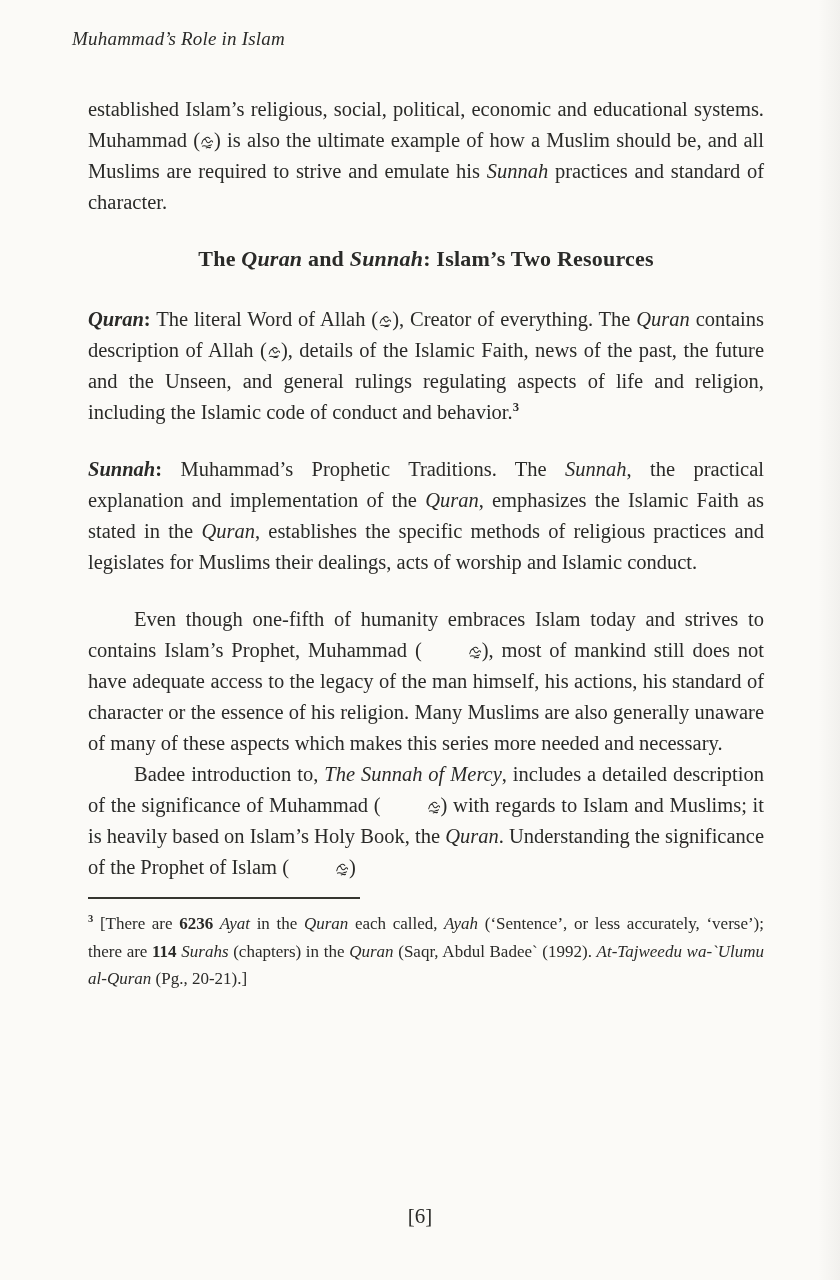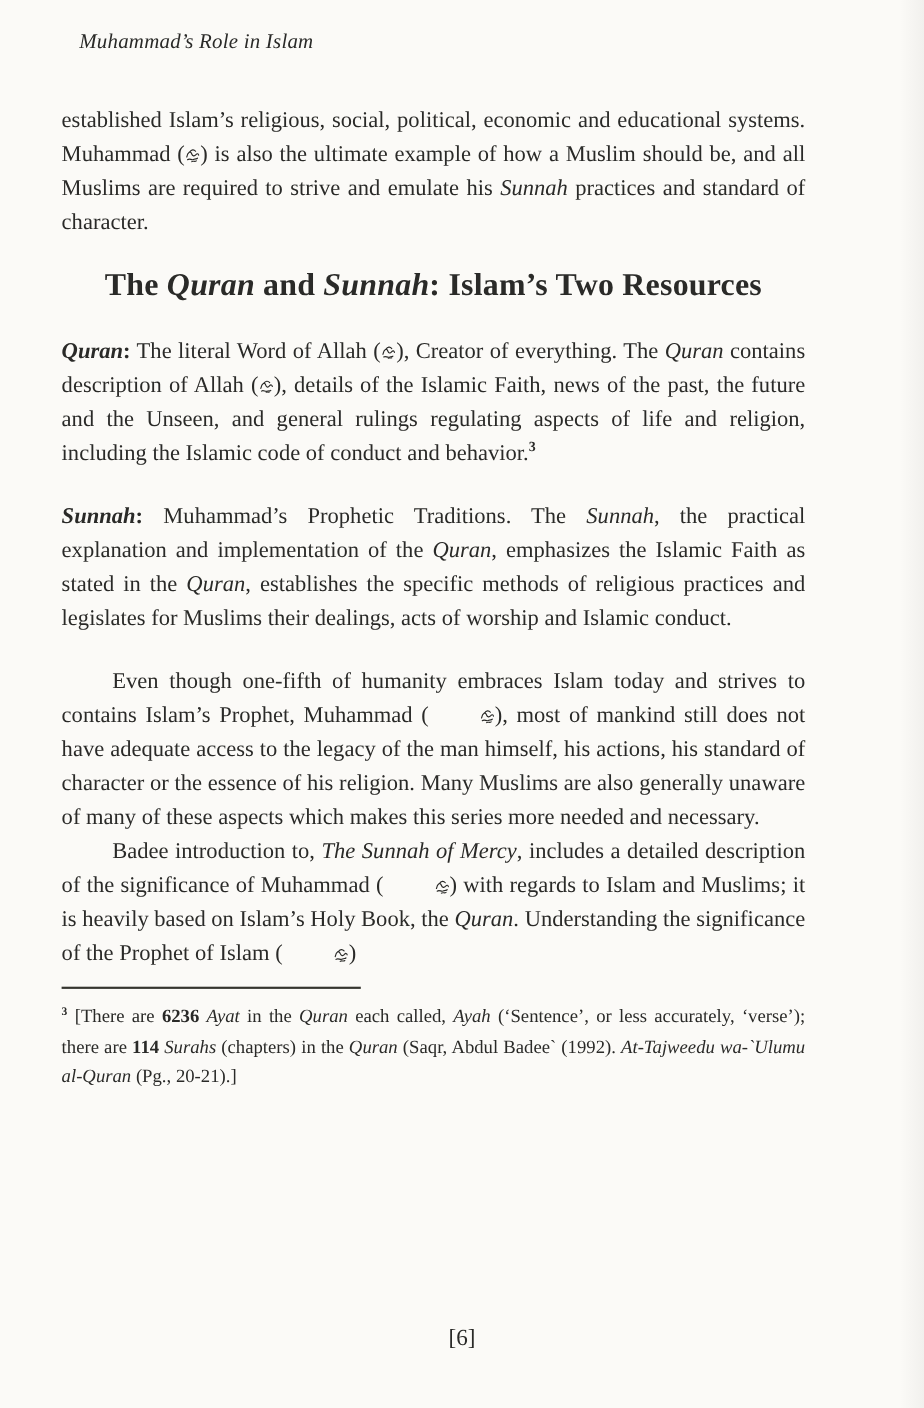--- a/index.html
+++ b/index.html
@@ -30,33 +30,33 @@
     position: absolute;
     top: 28px;
     left: 72px;
     font-style: italic;
     font-size: 19px;
     letter-spacing: 0.2px;
   }
   .body-text {
     position: absolute;
     top: 94px;
-    left: 56px;
+    left: 88px;
     width: 676px;
   }
   .para {
     margin: 0 0 26px 0;
     font-size: 20.5px;
     line-height: 31px;
     text-align: justify;
     text-justify: inter-word;
   }
   .heading {
     margin: 10px 0 30px 0;
-    font-size: 29px;
+    font-size: 22px;
     line-height: 30px;
     text-align: center;
     font-weight: 700;
     letter-spacing: 0.2px;
   }
   .indent { text-indent: 46px; }
   .tight  { margin-bottom: 0; }
   .footnote-rule {
     width: 272px;
     height: 0;

